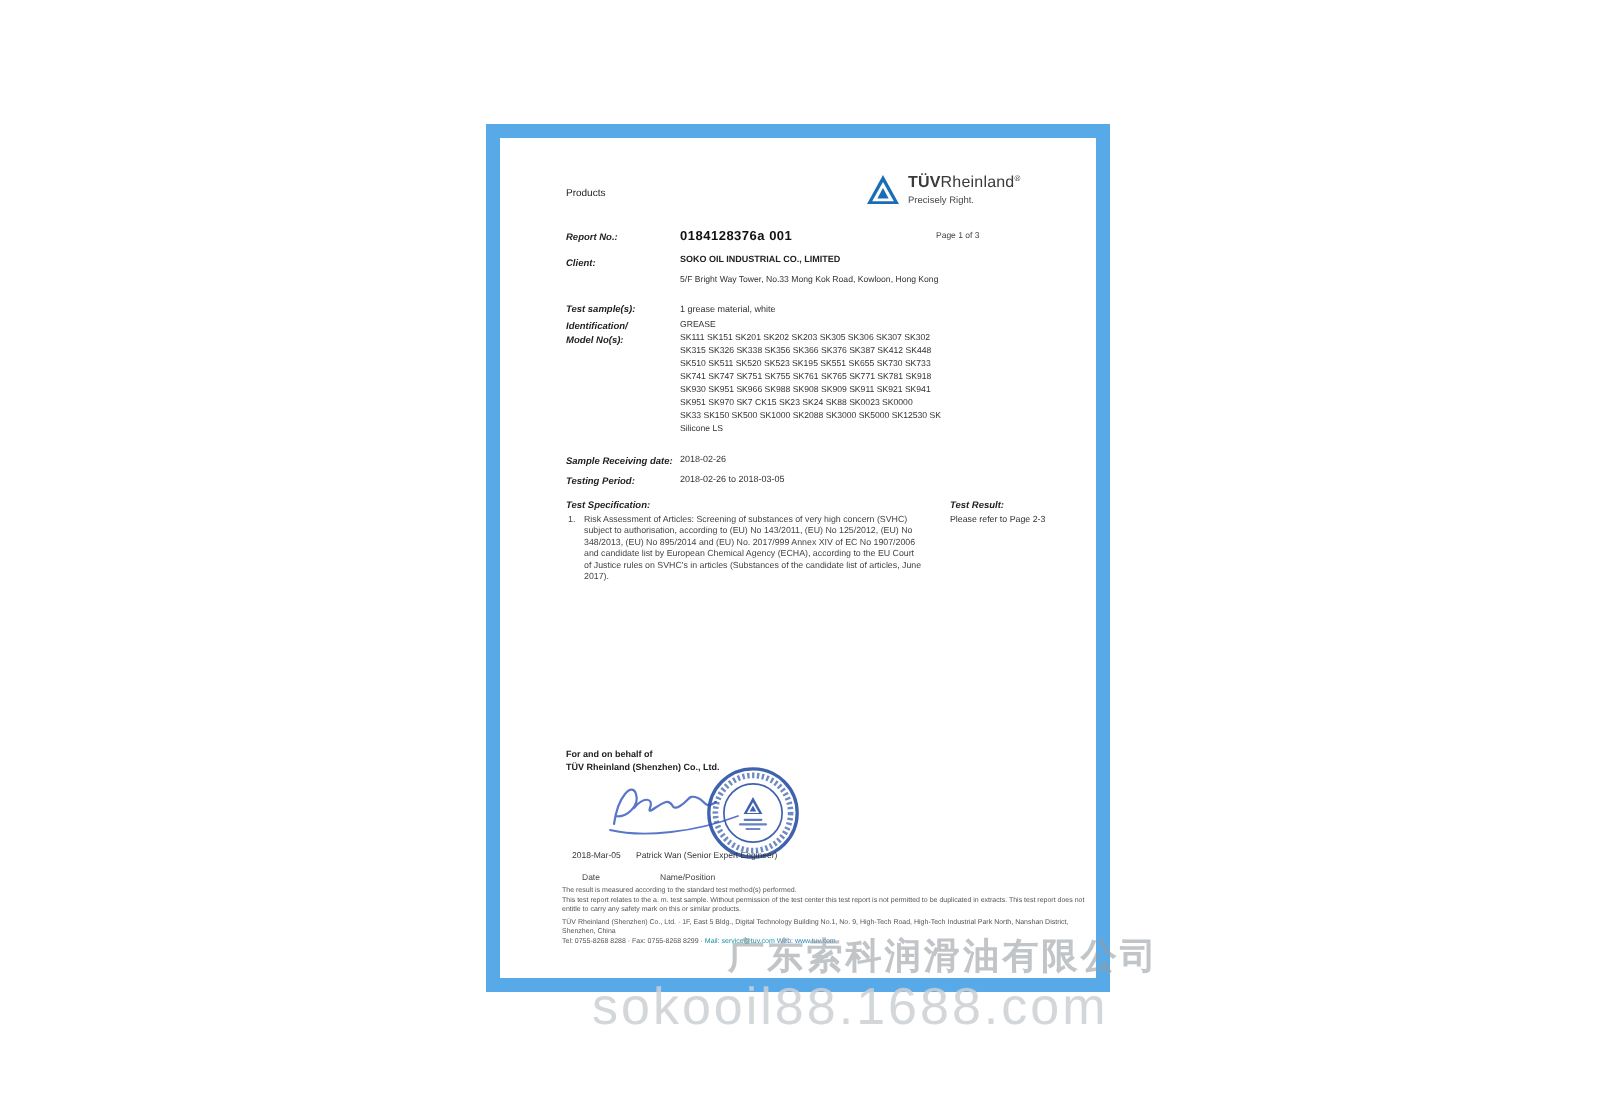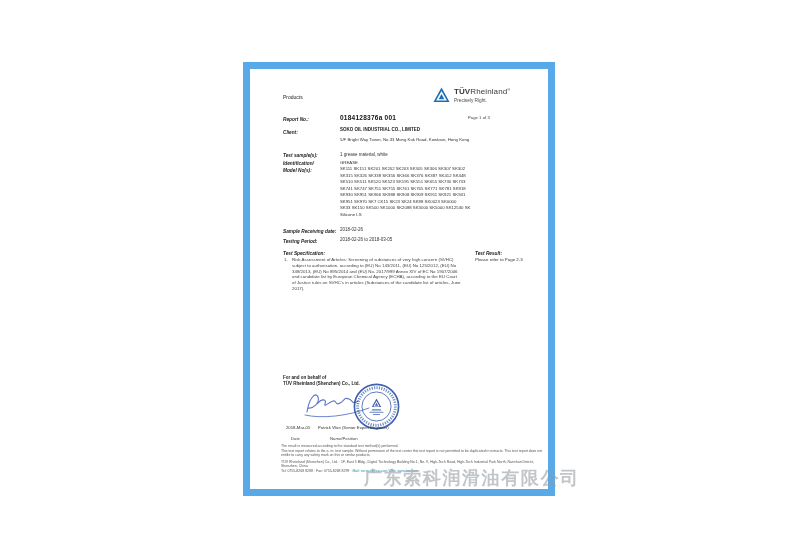--- a/index.html
+++ b/index.html
@@ -166,14 +166,15 @@
           <span>Tel: 0755-8268 8288 · Fax: 0755-8268 8299 ·</span>
           <span class="mail">Mail: service@tuv.com</span>
           <span class="web">Web: www.tuv.com</span>
         </p>
       </div>
 
     </div>
   </div>
 
   <div class="wm-cn">广东索科润滑油有限公司</div>
+  <div class="wm-url">sokooil88.1688.com</div>
 
 </div>
 
 </body></html>

